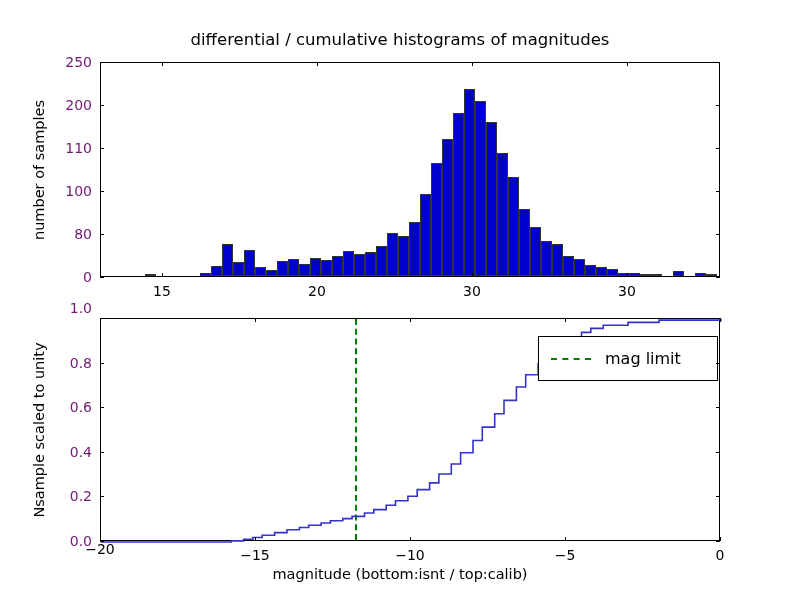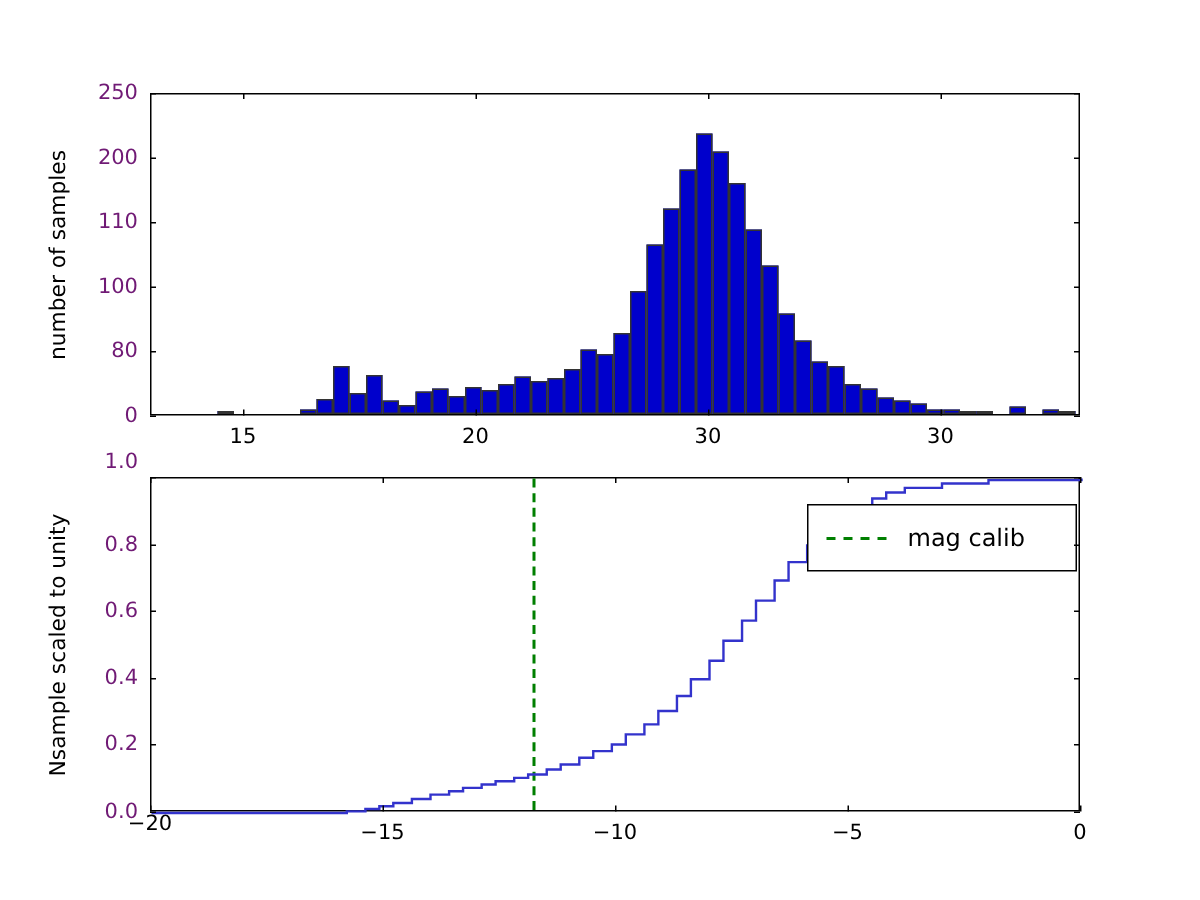--- a/index.html
+++ b/index.html
@@ -42,20 +42,21 @@
   .maglimit{position:absolute;top:0;bottom:0;width:0;
             border-left:2px dashed #007f00;}
 
   svg.curve{position:absolute;left:0;top:0;overflow:visible;}
 </style>
 </head>
 <body>
 
 <div class="figure">
 
+  <div class="title">differential / cumulative histograms of magnitudes</div>
 
   <div class="ylabel" id="top-ylabel">number of samples</div>
   <div class="axes" id="top-axes">
       <div class="bar" style="left: 44.0975px; width: 11.005px; height: 1.72px; background: rgb(0, 0, 204); border-color: rgb(51, 51, 51);"></div>
       <div class="bar" style="left: 98.9675px; width: 11.005px; height: 3.44px; background: rgb(0, 0, 204); border-color: rgb(51, 51, 51);"></div>
       <div class="bar" style="left: 110.127px; width: 11.005px; height: 10.32px; background: rgb(0, 0, 204); border-color: rgb(51, 51, 51);"></div>
       <div class="bar" style="left: 120.977px; width: 11.005px; height: 31.82px; background: rgb(0, 0, 204); border-color: rgb(51, 51, 51);"></div>
       <div class="bar" style="left: 132.137px; width: 11.005px; height: 13.76px; background: rgb(0, 0, 204); border-color: rgb(51, 51, 51);"></div>
       <div class="bar" style="left: 142.987px; width: 11.005px; height: 25.8px; background: rgb(0, 0, 204); border-color: rgb(51, 51, 51);"></div>
       <div class="bar" style="left: 154.147px; width: 11.005px; height: 8.6px; background: rgb(0, 0, 204); border-color: rgb(51, 51, 51);"></div>
@@ -133,21 +134,21 @@
     </div>
 
   <div class="ylabel" id="bottom-ylabel">Nsample scaled to unity</div>
   <div class="axes" id="bottom-axes">
     <div class="maglimit" id="mag-limit-line" style="left: 254.2px; border-left-color: rgb(0, 127, 0);"></div>
     <svg class="curve" id="cum-curve" width="620" height="223">
       <polyline id="cum-path" fill="none" stroke="#3333cc" stroke-width="1.6" stroke-linejoin="miter" points="0,223 62,223 62,223 108.5,223 108.5,223 130.2,223 130.2,221.885 142.6,221.885 142.6,220.324 151.9,220.324 151.9,218.54 161.19999999999996,218.54 161.19999999999996,216.31 173.6,216.31 173.6,213.634 186,213.634 186,210.735 198.4,210.735 198.4,208.505 207.7,208.505 207.7,206.275 220.1,206.275 220.1,204.045 229.4,204.045 229.4,201.815 241.8,201.815 241.8,199.585 251.1,199.585 251.1,197.355 263.5,197.355 263.5,194.01 272.8,194.01 272.8,190.665 285.2,190.665 285.2,186.20499999999998 294.5,186.20499999999998 294.5,181.745 306.9,181.745 306.9,177.285 316.2,177.285 316.2,170.595 328.6,170.595 328.6,163.905 337.90000000000003,163.905 337.90000000000003,154.985 350.3,154.985 350.3,144.95 359.59999999999997,144.95 359.59999999999997,133.8 372,133.8 372,121.535 381.3,121.535 381.3,108.155 393.7,108.155 393.7,94.775 403,94.775 403,81.39500000000001 415.40000000000003,81.39500000000001 415.40000000000003,68.01500000000001 424.7,68.01500000000001 424.7,55.75 437.09999999999997,55.75 437.09999999999997,44.599999999999994 446.4,44.599999999999994 446.4,34.565 458.8,34.565 458.8,25.64500000000001 468.1,25.64500000000001 468.1,18.954999999999984 480.5,18.954999999999984 480.5,13.380000000000024 489.8,13.380000000000024 489.8,9.366000000000014 502.2,9.366000000000014 502.2,6.244 527,6.244 527,3.344999999999999 558,3.344999999999999 558,1.115000000000009 620,1.115000000000009 620,0"></polyline>
     </svg>
     <div class="legend">
       <span class="legend-line"></span>
-      <span class="legend-text">mag calib</span>
+      <span class="legend-text">mag limit</span>
     </div>
   </div>
   <div id="bottom-decor">
       <div class="ytick-label" style="left: 46px; top: 541px;">0.0</div>
       <div class="tick h" style="left: 100px; top: 541px;"></div>
       <div class="tick h" style="left: 716px; top: 541px;"></div>
       <div class="ytick-label" style="left: 46px; top: 496.4px;">0.2</div>
       <div class="tick h" style="left: 100px; top: 496.4px;"></div>
       <div class="tick h" style="left: 716px; top: 496.4px;"></div>
       <div class="ytick-label" style="left: 46px; top: 451.8px;">0.4</div>
@@ -172,13 +173,14 @@
       <div class="tick v" style="left: 410px; top: 537px;"></div>
       <div class="tick v" style="left: 410px; top: 318px;"></div>
       <div class="xtick-label" style="left: 565px; top: 547px;">−5</div>
       <div class="tick v" style="left: 565px; top: 537px;"></div>
       <div class="tick v" style="left: 565px; top: 318px;"></div>
       <div class="xtick-label" style="left: 720px; top: 547px;">0</div>
       <div class="tick v" style="left: 720px; top: 537px;"></div>
       <div class="tick v" style="left: 720px; top: 318px;"></div>
     </div>
 
+  <div class="xlabel">magnitude (bottom:isnt / top:calib)</div>
 </div>
 
 </body></html>

